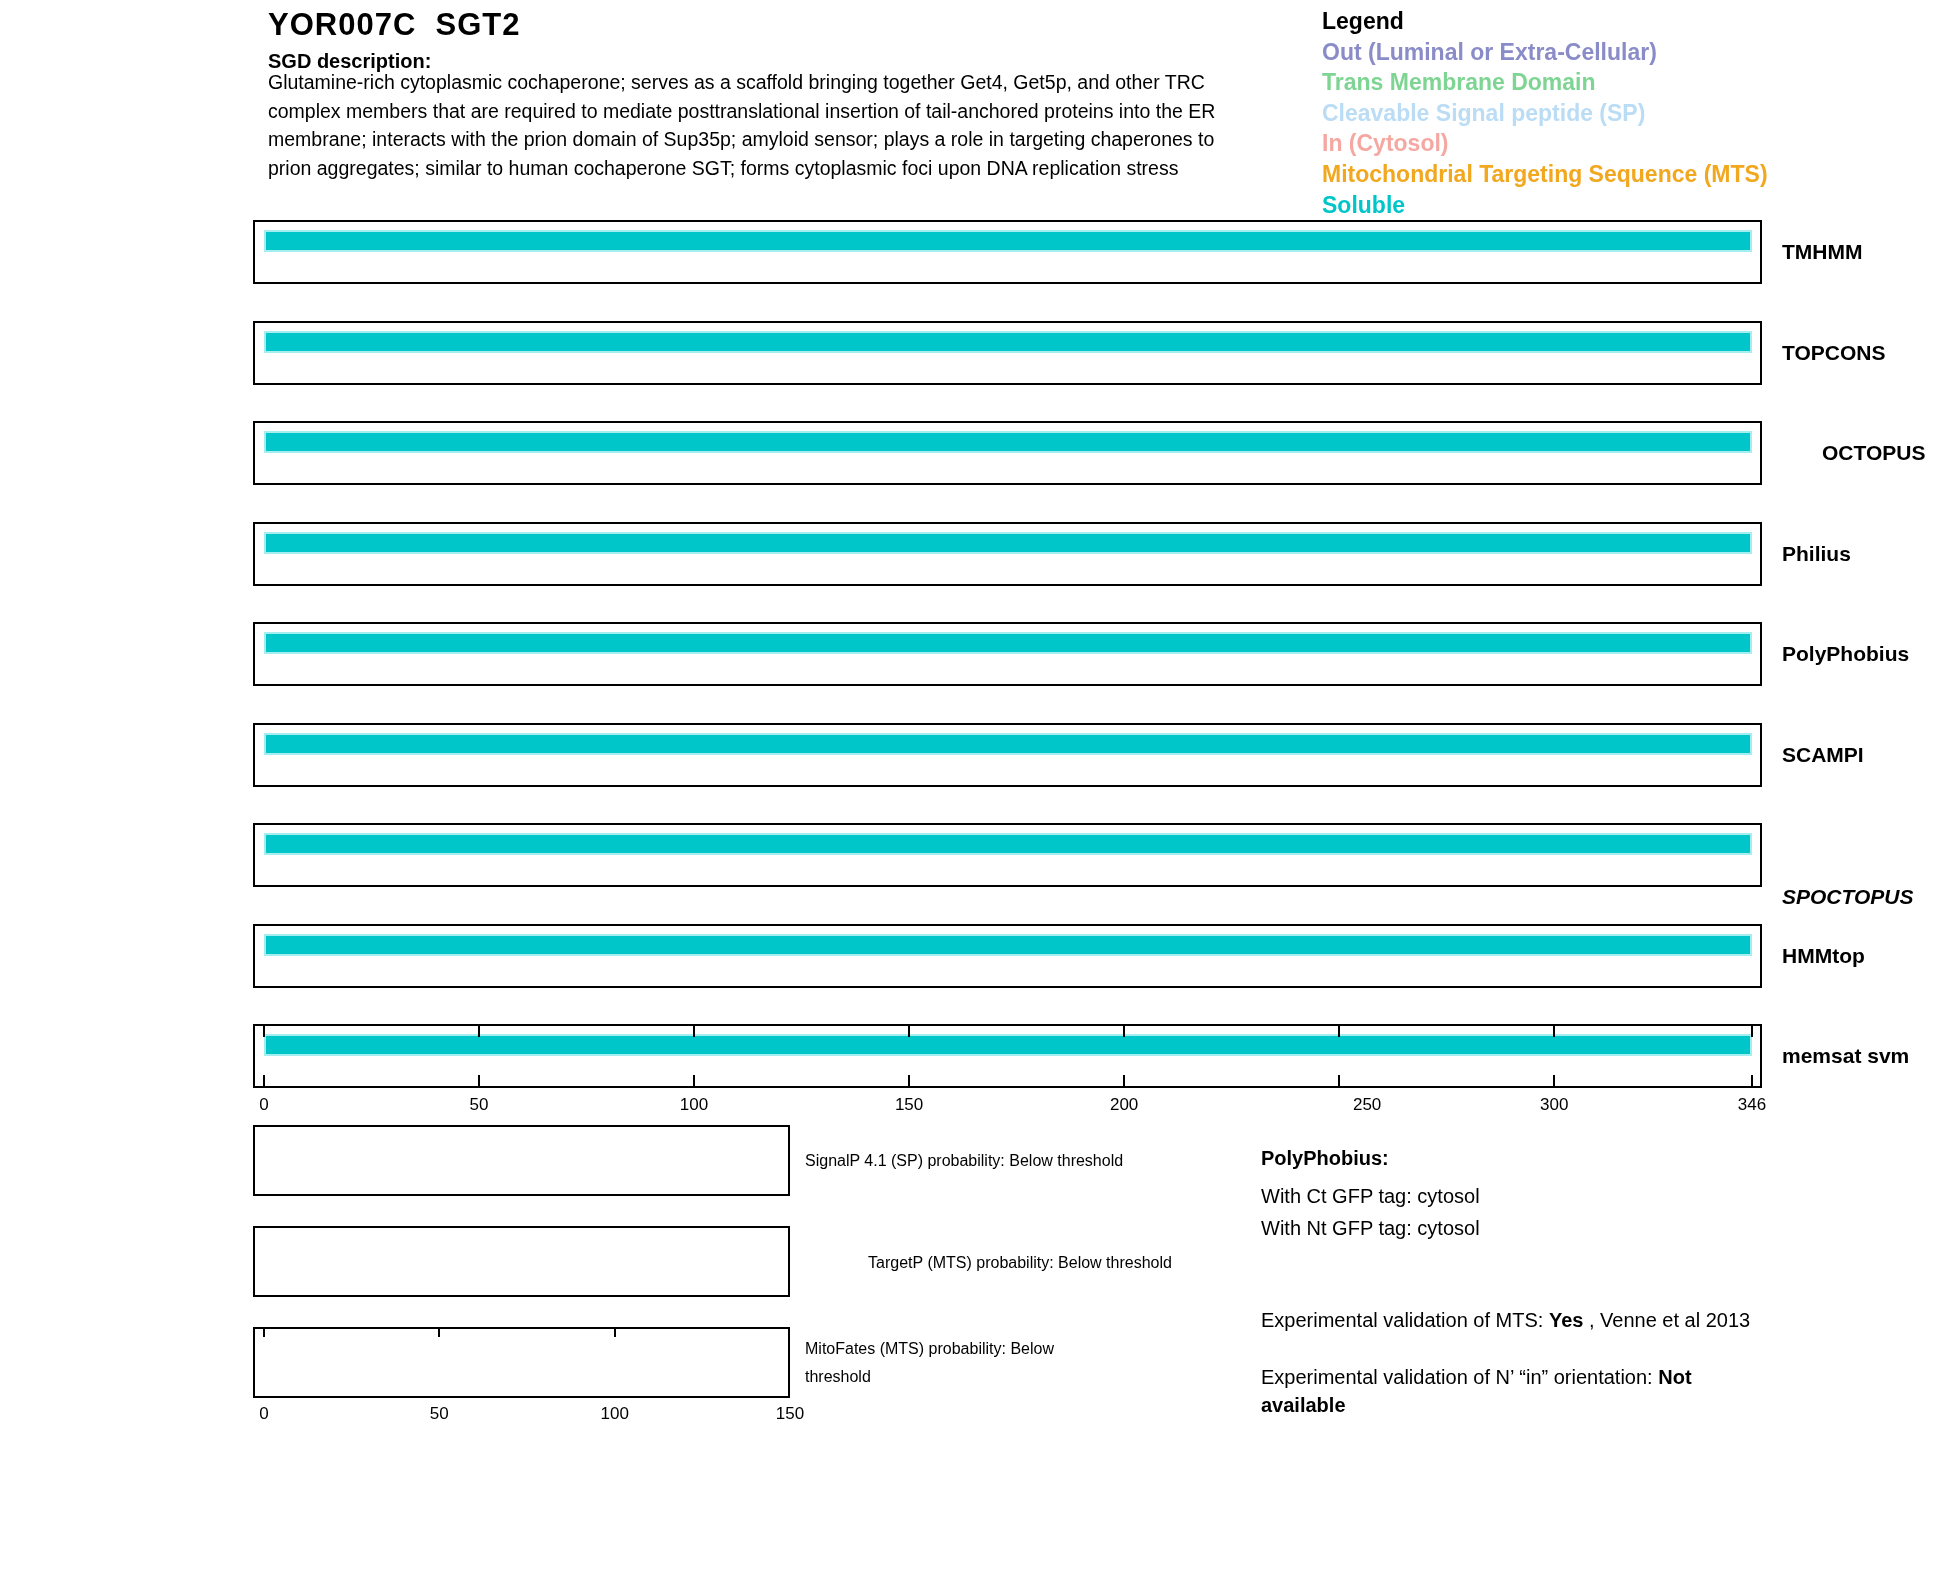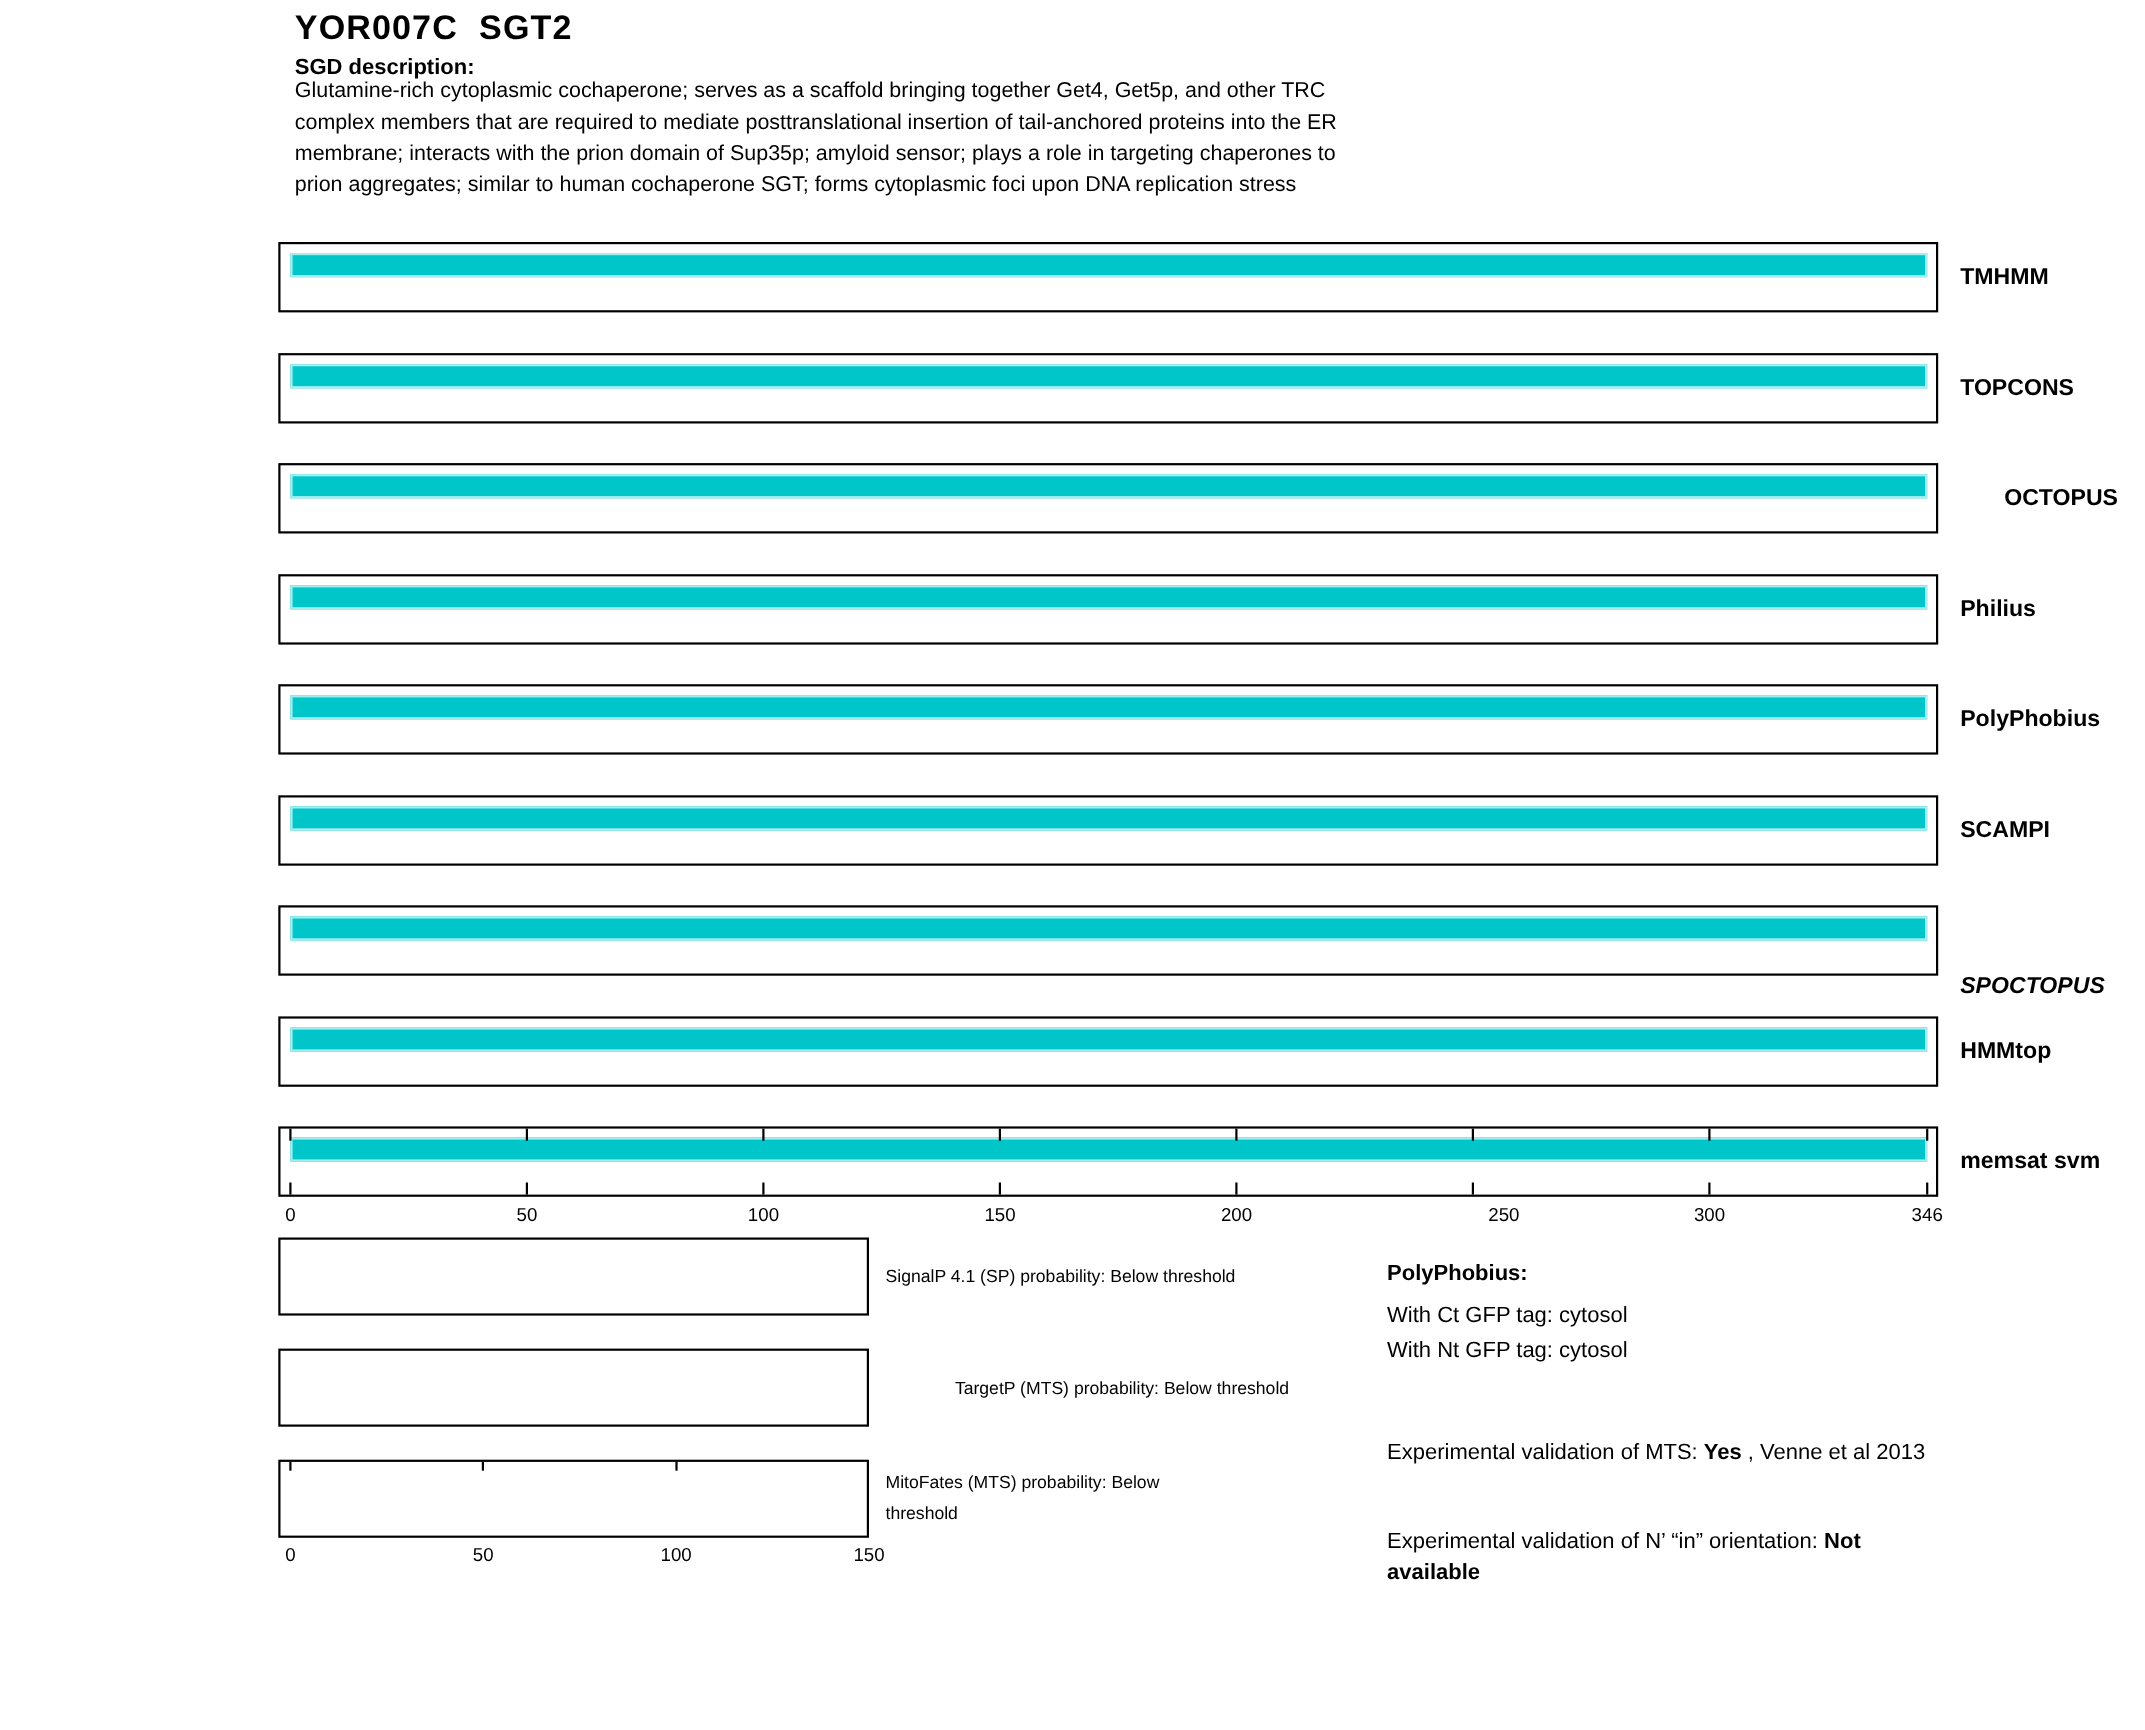--- a/index.html
+++ b/index.html
@@ -24,35 +24,46 @@
   .axis-label { position:absolute; transform:translateX(-50%); font-size:17px; }
 
   .prob-box { position:absolute; border:2px solid #000; background:#fff; box-sizing:border-box; }
   .prob-label { position:absolute; font-size:16px; line-height:28px; white-space:pre-line; width:430px; }
 
   .info { position:absolute; left:1261px; top:1145px; width:680px; font-size:20px; line-height:26px; }
   .loc-title { font-weight:700; }
   .ct { margin-top:12px; }
   .nt { margin-top:6px; }
   .mts-line { margin-top:66px; }
-  .orient-line { margin-top:54px; line-height:28px; }
+  .orient-line { margin-top:30px; line-height:28px; }
   b { font-weight:700; }
 </style>
 </head>
 <body>
 
 <div class="page">
 
   <div class="title">YOR007C  SGT2</div>
   <div class="sgd-label">SGD description:</div>
   <div class="sgd-desc">Glutamine-rich cytoplasmic cochaperone; serves as a scaffold bringing together Get4, Get5p, and other TRC
 complex members that are required to mediate posttranslational insertion of tail-anchored proteins into the ER
 membrane; interacts with the prion domain of Sup35p; amyloid sensor; plays a role in targeting chaperones to
 prion aggregates; similar to human cochaperone SGT; forms cytoplasmic foci upon DNA replication stress</div>
 
+  <div class="legend">
+    <div class="legend-title">Legend</div>
+    <div id="legend-items">
+        <div class="legend-item" style="color: rgb(138, 140, 200);">Out (Luminal or Extra-Cellular)</div>
+        <div class="legend-item" style="color: rgb(126, 212, 146);">Trans Membrane Domain</div>
+        <div class="legend-item" style="color: rgb(186, 220, 245);">Cleavable Signal peptide (SP)</div>
+        <div class="legend-item" style="color: rgb(245, 168, 162);">In (Cytosol)</div>
+        <div class="legend-item" style="color: rgb(241, 167, 30);">Mitochondrial Targeting Sequence (MTS)</div>
+        <div class="legend-item" style="color: rgb(0, 197, 201);">Soluble</div>
+      </div>
+  </div>
 
   <div id="tracks">
       <div class="track-box" style="left: 253px; top: 220px; width: 1509px; height: 64px;">
         <div class="bar" style="left: 9px; top: 8px; width: 1488px; height: 22px; background: rgb(0, 197, 201);"></div>
       </div>
       <div class="track-label" style="left: 1782px; top: 220px; height: 64px;">TMHMM</div>
       <div class="track-box" style="left: 253px; top: 320.5px; width: 1509px; height: 64px;">
         <div class="bar" style="left: 9px; top: 8px; width: 1488px; height: 22px; background: rgb(0, 197, 201);"></div>
       </div>
       <div class="track-label" style="left: 1782px; top: 320.5px; height: 64px;">TOPCONS</div>

